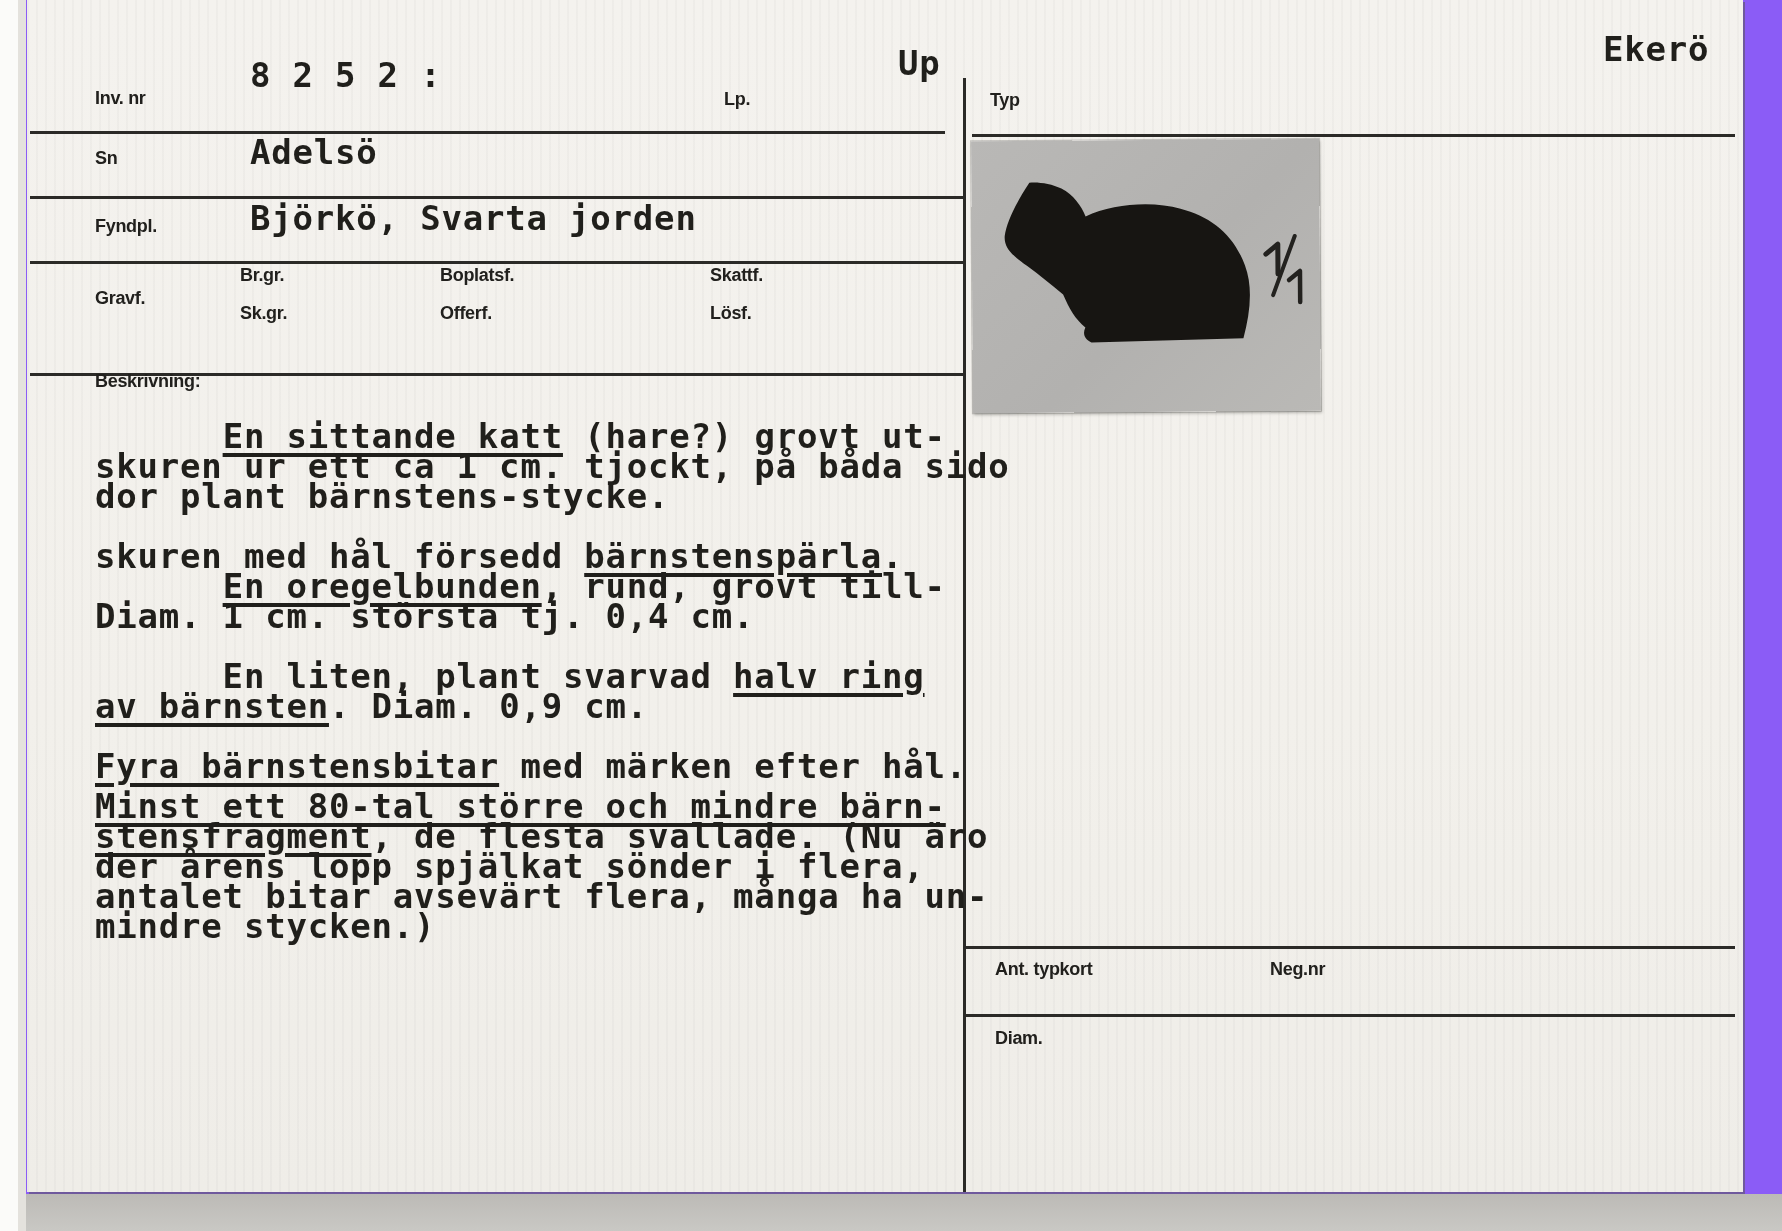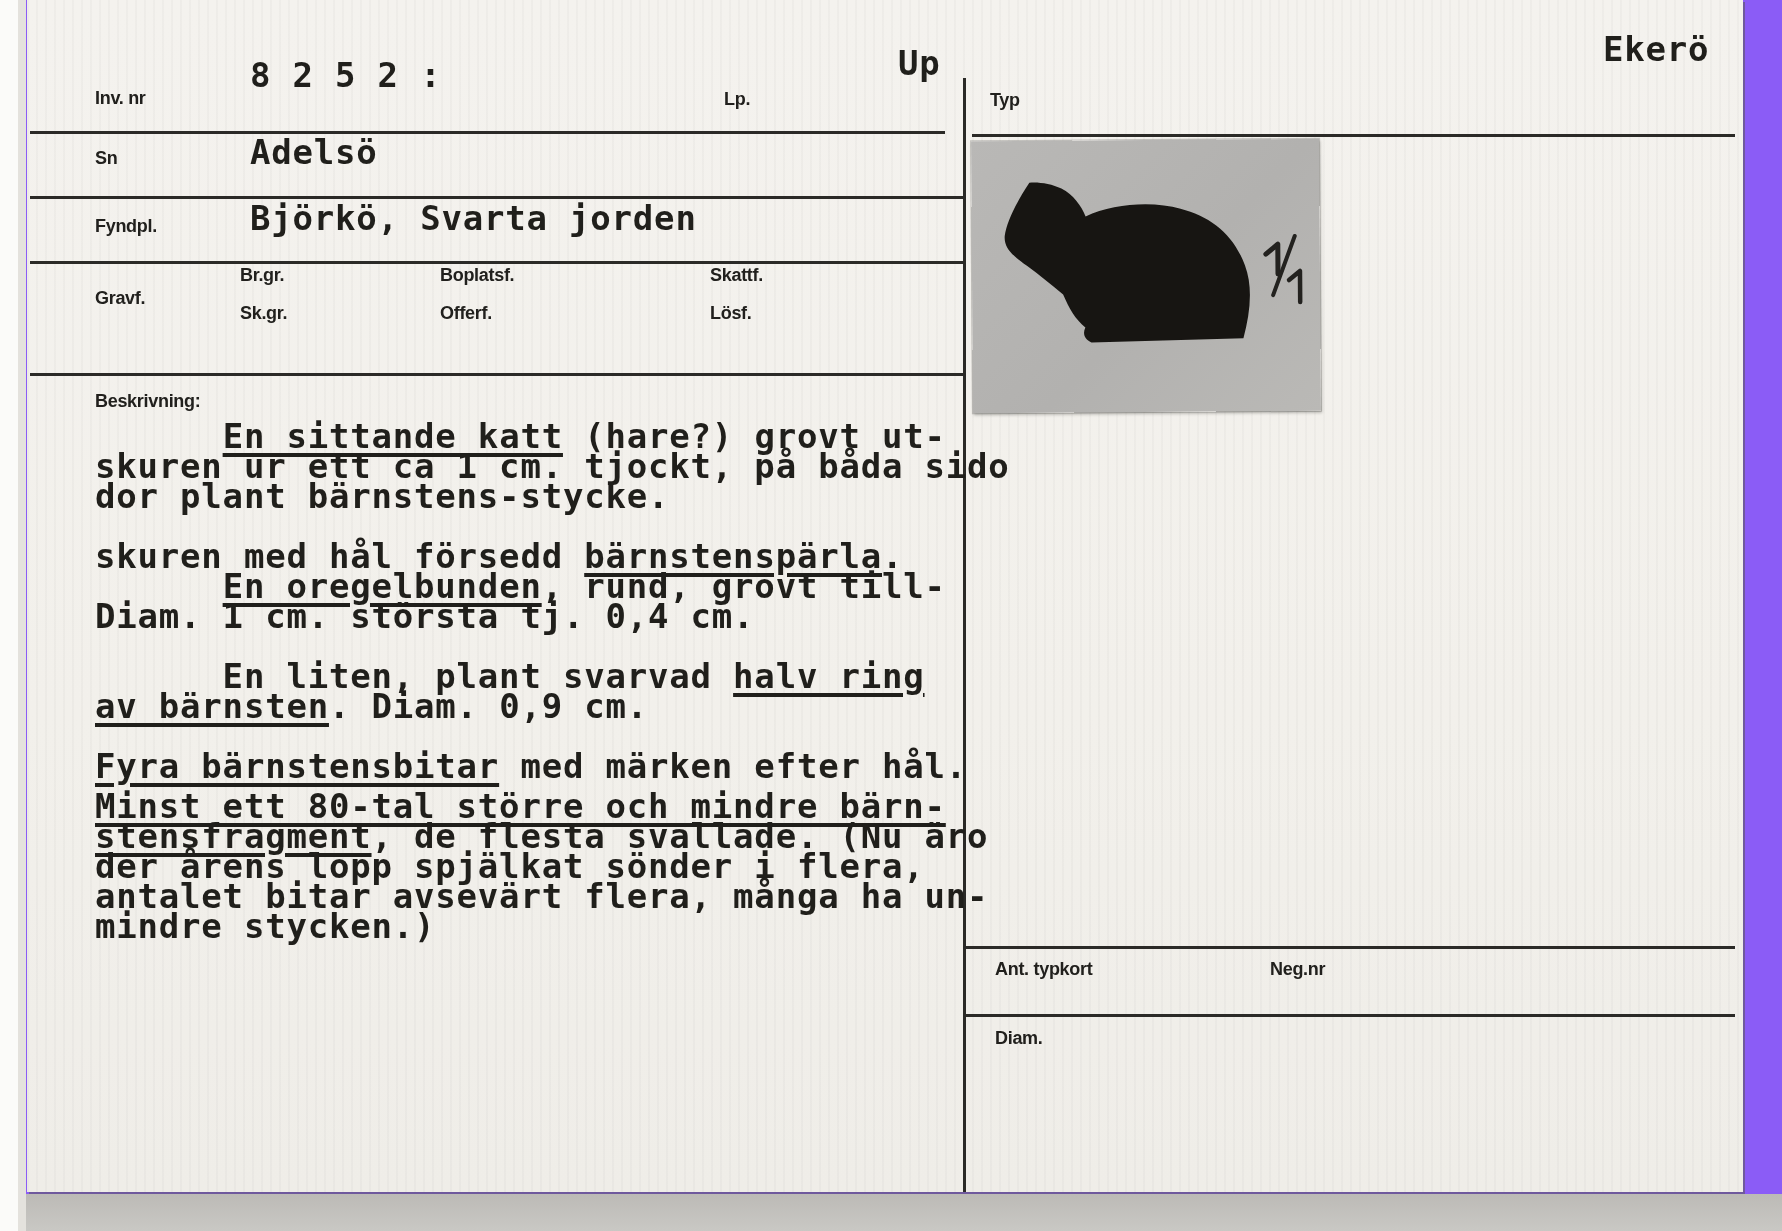--- a/index.html
+++ b/index.html
@@ -80,21 +80,21 @@
   <div class="t mono" style="left:250px; top:201px;">Björkö, Svarta jorden</div>
 
   <div class="t lbl" style="left:95px; top:285px;">Gravf.</div>
   <div class="t lbl" style="left:240px; top:262px;">Br.gr.</div>
   <div class="t lbl" style="left:440px; top:262px;">Boplatsf.</div>
   <div class="t lbl" style="left:710px; top:262px;">Skattf.</div>
   <div class="t lbl" style="left:240px; top:300px;">Sk.gr.</div>
   <div class="t lbl" style="left:440px; top:300px;">Offerf.</div>
   <div class="t lbl" style="left:710px; top:300px;">Lösf.</div>
 
-  <div class="t lbl" style="left:95px; top:388px;">Beskrivning:</div>
+  <div class="t lbl" style="left:95px; top:368px;">Beskrivning:</div>
   <div class="desc" id="desc">
       <div class="para">
         <div class="dline"><span>      </span><span class="u">En sittande katt</span><span> (hare?) grovt ut-</span></div>
         <div class="dline"><span>skuren ur ett ca 1 cm. tjockt, på båda sido</span></div>
         <div class="dline"><span>dor plant bärnstens-stycke.</span></div>
       </div>
       <div class="para">
         <div class="dline"><span>skuren med hål försedd </span><span class="u">bärnstenspärla</span><span>.</span></div>
         <div class="dline"><span>      </span><span class="u">En oregelbunden</span><span>, rund, grovt till-</span></div>
         <div class="dline"><span>Diam. 1 cm. största tj. 0,4 cm.</span></div>

